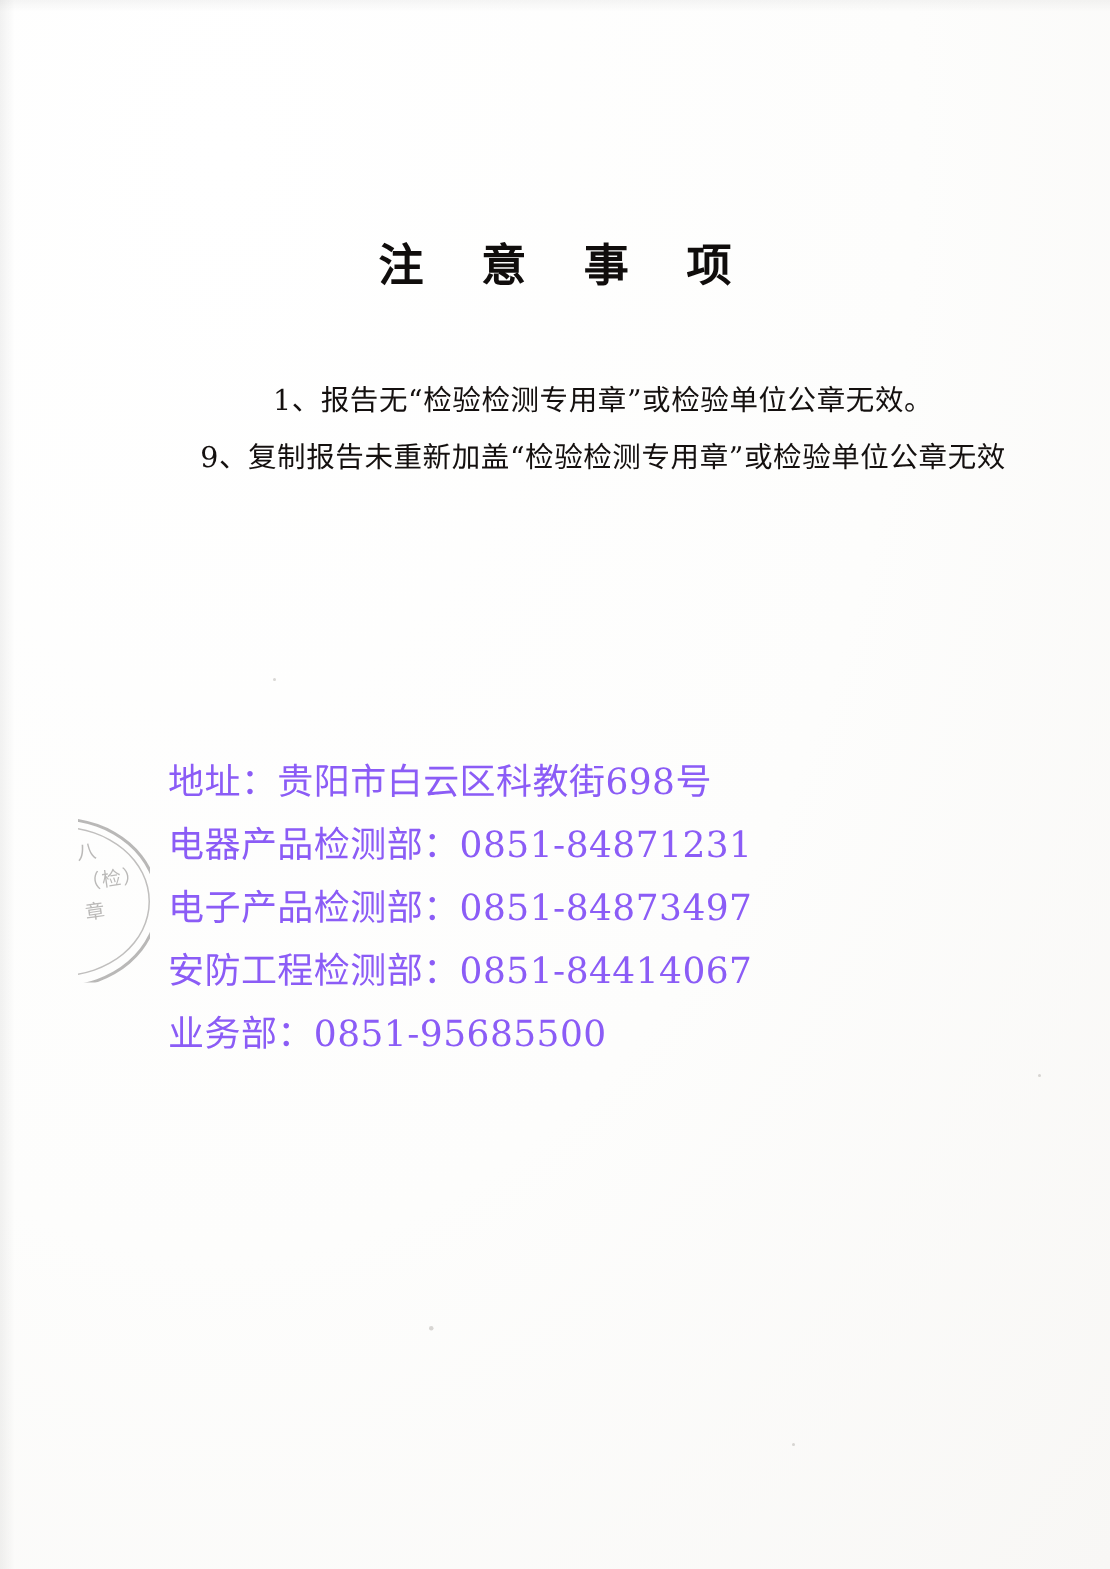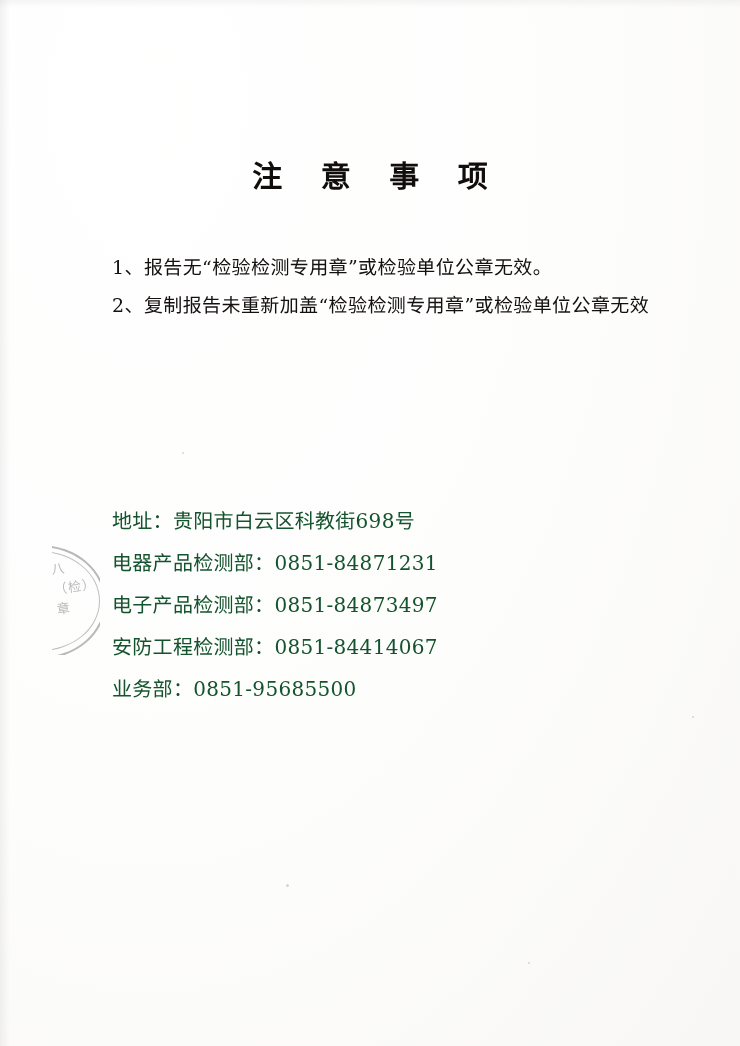--- a/index.html
+++ b/index.html
@@ -63,33 +63,34 @@
     top: 248px;
     left: 112px;
     width: 580px;
   }
   .notice-item {
     font-size: 19px;
     line-height: 38px;
     color: #14100f;
     white-space: nowrap;
     letter-spacing: 0.4px;
+    text-align: center;
   }
 
   
   .contact-block {
     position: absolute;
     top: 500px;
     left: 112px;
     width: 520px;
   }
   .contact-line {
-    font-size: 20px;
+    font-size: 24px;
     line-height: 42px;
-    color: #14532d;
+    color: #8b5cf6;
     letter-spacing: 0.3px;
     white-space: nowrap;
   }
 
   
   .stamp-mark {
     position: absolute;
     left: 52px;
     top: 545px;
     width: 48px;
@@ -143,21 +144,21 @@
 <div class="paper"></div>
 <div class="scan-edge-left"></div>
 <div class="scan-edge-top"></div>
 
 <div class="page">
 
   <div class="doc-title">注 意 事 项</div>
 
   <div class="notice-list">
     <div class="notice-item">1、报告无“检验检测专用章”或检验单位公章无效。</div>
-    <div class="notice-item">2、复制报告未重新加盖“检验检测专用章”或检验单位公章无效</div>
+    <div class="notice-item">9、复制报告未重新加盖“检验检测专用章”或检验单位公章无效</div>
   </div>
 
   <div class="contact-block">
     <div class="contact-line">地址：贵阳市白云区科教街698号</div>
     <div class="contact-line">电器产品检测部：0851-84871231</div>
     <div class="contact-line">电子产品检测部：0851-84873497</div>
     <div class="contact-line">安防工程检测部：0851-84414067</div>
     <div class="contact-line">业务部：0851-95685500</div>
   </div>
 

